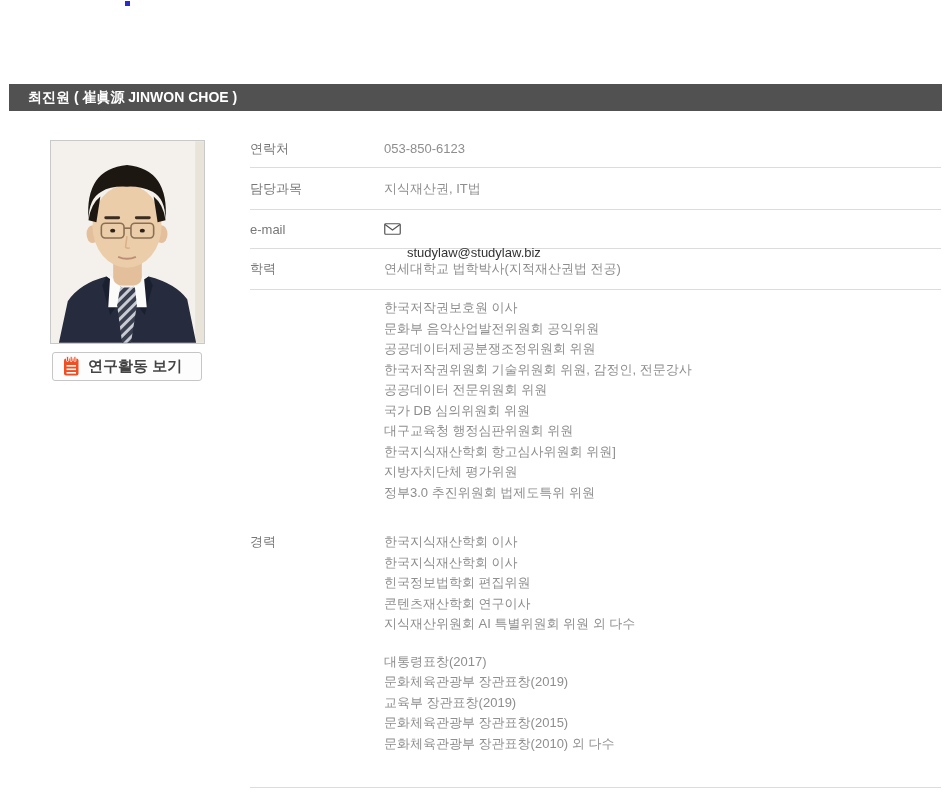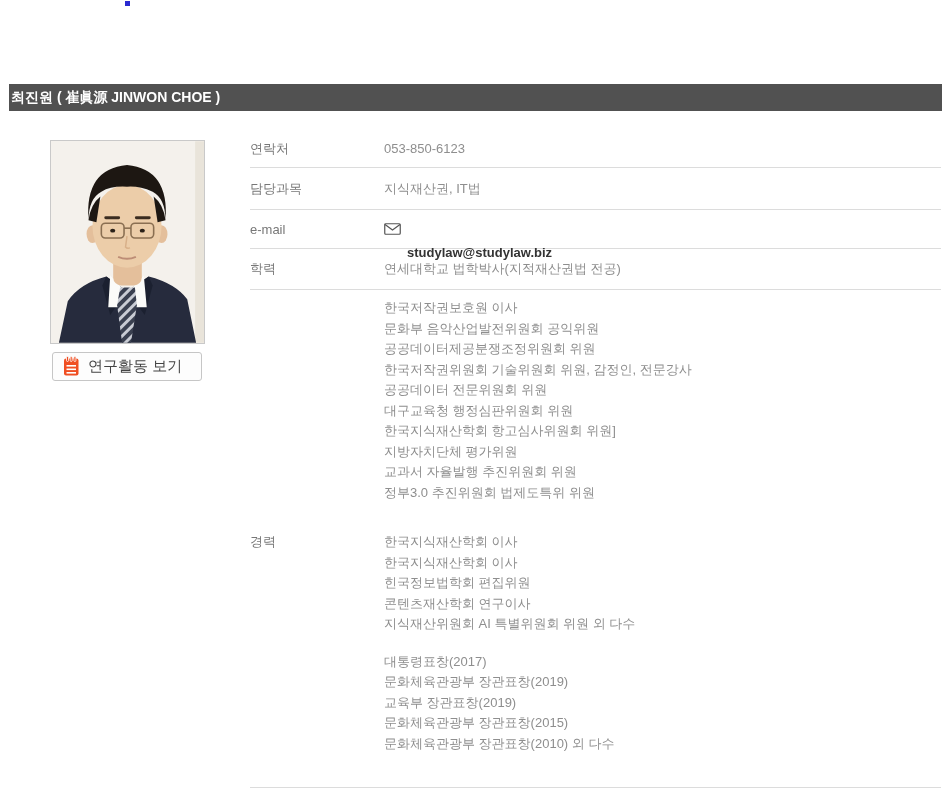--- a/index.html
+++ b/index.html
@@ -7,46 +7,46 @@
     width:952px;height:793px;position:relative;background:#ffffff;
     font-family:"Liberation Sans","DejaVu Sans",sans-serif;overflow:hidden;
   }
   
   .top-marker{position:absolute;left:125px;top:1px;width:5px;height:5px;background:#2a2ad0;}
   
   .title-bar{
     position:absolute;left:9px;top:84px;width:933px;height:27px;
     background:#515151;display:flex;align-items:center;box-sizing:border-box;
   }
-  .title-bar span{color:#ffffff;font-size:14px;font-weight:bold;padding-left:2px;}
+  .title-bar span{color:#ffffff;font-size:14px;font-weight:bold;padding-left:19px;}
   
   .photo-frame{
     position:absolute;left:50px;top:140px;width:155px;height:204px;
     border:1px solid #c9c9c9;box-sizing:border-box;background:#f4f1ec;overflow:hidden;
   }
   .photo-frame svg{display:block;width:100%;height:100%;}
   .research-btn{
     position:absolute;left:52px;top:352px;width:150px;height:29px;
     border:1px solid #c6c6c6;border-radius:3px;background:#fdfdfd;
     display:flex;align-items:center;box-sizing:border-box;cursor:pointer;
     font-family:inherit;padding:0 0 0 10px;
   }
   .research-btn .btn-icon{display:flex;align-items:center;margin-right:8px;}
-  .research-btn .btn-label{font-size:15px;color:#444444;white-space:nowrap;}
+  .research-btn .btn-label{font-size:15px;color:#444444;white-space:nowrap;font-weight:bold;}
   
   .info-table{position:absolute;left:250px;top:130px;width:691px;}
   .info-row{
     display:flex;align-items:center;border-bottom:1px solid #dcdcdc;box-sizing:border-box;
   }
   .r1{height:38px}.r2{height:42px}.r3{height:39px}.r4{height:41px}
   .row-label{width:134px;flex:0 0 134px;font-size:13px;color:#777777;}
   .row-value{font-size:13px;color:#8e8e8e;}
   .email-value{display:flex;align-items:center;}
   .email-value .env{display:flex;align-items:center;margin-right:6px;}
-  .email-text{font-size:13px;font-weight:bold;color:#333333;text-decoration:none;margin-top:46px;}
+  .email-text{font-size:13px;font-weight:normal;color:#333333;text-decoration:none;margin-top:46px;}
   
   .career-row{position:relative;height:498px;border-bottom:1px solid #dcdcdc;box-sizing:border-box;}
   .career-label{position:absolute;left:0;top:243px;font-size:13px;color:#777777;}
   .career-content{margin-left:134px;padding-top:8px;}
   .career-group{font-size:13px;color:#8e8e8e;line-height:20.5px;}
   .career-group.g2{margin-top:29px;}
   .career-group.g3{margin-top:17px;}
 </style>
 </head>
 <body>
@@ -144,24 +144,24 @@
   </div>
   <div class="career-row">
     <div class="career-label">경력</div>
     <div class="career-content">
       <div class="career-group g1">
           <div>한국저작권보호원 이사</div>
           <div>문화부 음악산업발전위원회 공익위원</div>
           <div>공공데이터제공분쟁조정위원회 위원</div>
           <div>한국저작권위원회 기술위원회 위원, 감정인, 전문강사</div>
           <div>공공데이터 전문위원회 위원</div>
+          <div>국가 DB 심의위원회 위원</div>
           <div>대구교육청 행정심판위원회 위원</div>
           <div>한국지식재산학회 항고심사위원회 위원]</div>
           <div>지방자치단체 평가위원</div>
-          <div>교과서 자율발행 추진위원회 위원</div>
           <div>정부3.0 추진위원회 법제도특위 위원</div>
         </div>
       <div class="career-group g2">
           <div>한국지식재산학회 이사</div>
           <div>한국지식재산학회 이사</div>
           <div>힌국정보법학회 편집위원</div>
           <div>콘텐츠재산학회 연구이사</div>
           <div>지식재산위원회 AI 특별위원회 위원 외 다수</div>
         </div>
       <div class="career-group g3">

